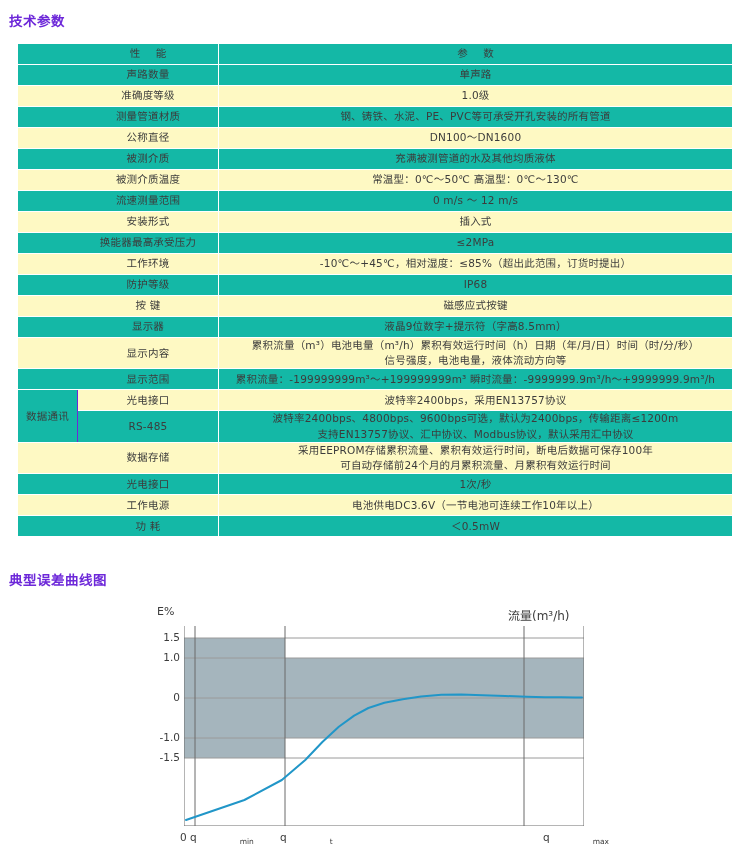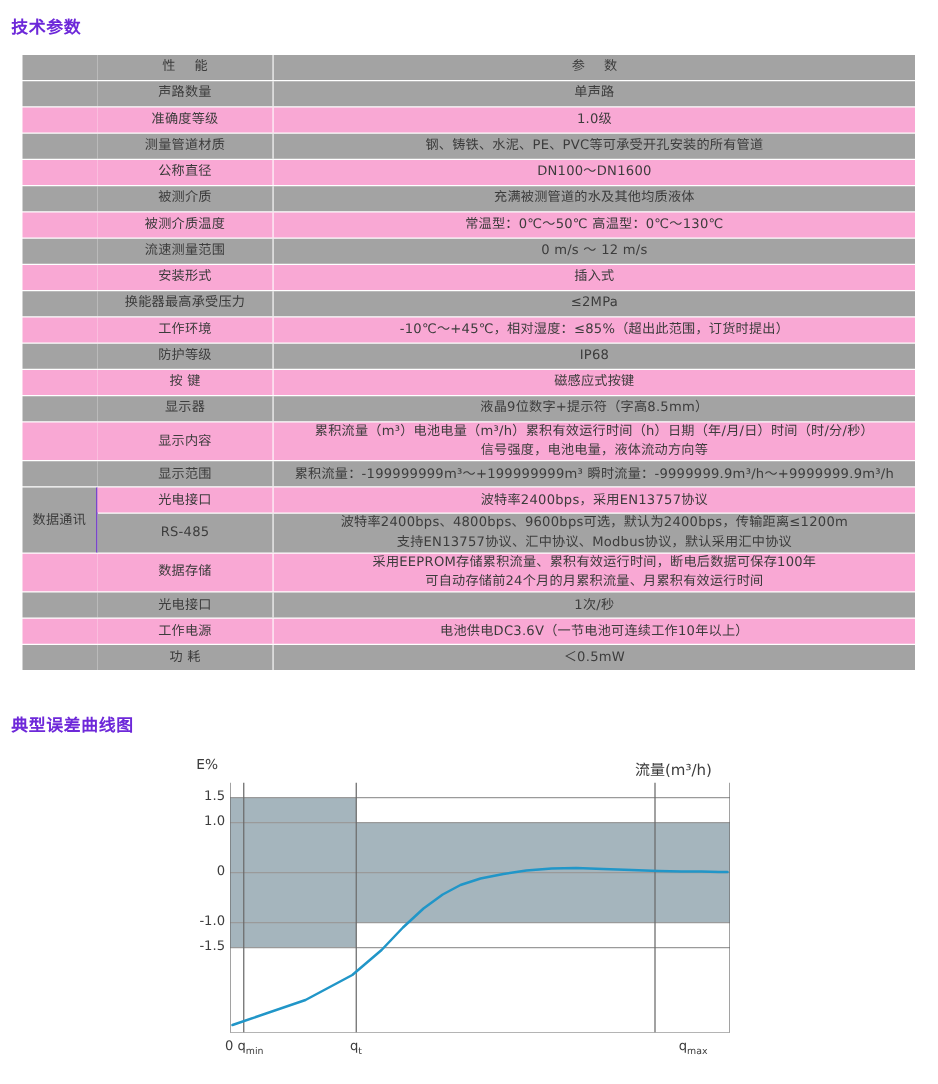--- a/index.html
+++ b/index.html
@@ -55,22 +55,22 @@
     font-size: 10.5px;
     color: #3c3c3c;
     text-align: center;
     vertical-align: middle;
     padding: 0;
     height: 20px;
     line-height: 1.45;
     letter-spacing: 0.2px;
   }
   
-  td.sh { background: #a3a3a3; }
-  td.wh { background: #f9a8d4; }
+  td.sh { background: #14b8a6; }
+  td.wh { background: #fef9c3; }
 
   
   col.c-group { width: 60px; }
   col.c-label { width: 141px; }
   col.c-value { width: 513px; }
 
   
   td.label-cell { border-right: 1px solid #ffffff; }
   td.group-cell { border-right: 1px solid #6d28d9; }
 
@@ -104,21 +104,21 @@
     width: 34px;
   }
   #ytick-box { position: absolute; left: 146px; top: 0; width: 34px; height: 230px; }
 
   .xtick {
     position: absolute;
     font-size: 10.5px;
     color: #3c3c3c;
     white-space: nowrap;
   }
-  .xtick sub { font-size: 7.5px; }
+  .xtick sub { font-size: 7.5px; padding-left: 43px; }
 
   #plot-svg { position: absolute; left: 184px; top: 26px; }
 </style>
 </head>
 <body>
 
 <div class="section-heading" id="heading-tech">技术参数</div>
 
 <div class="section-heading" id="heading-curve">典型误差曲线图</div>
 

